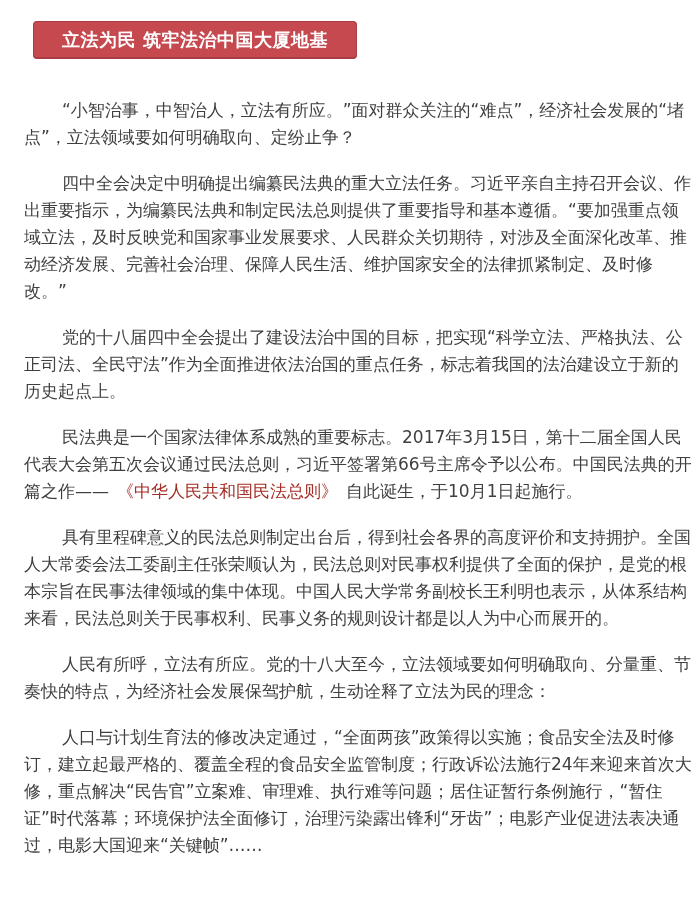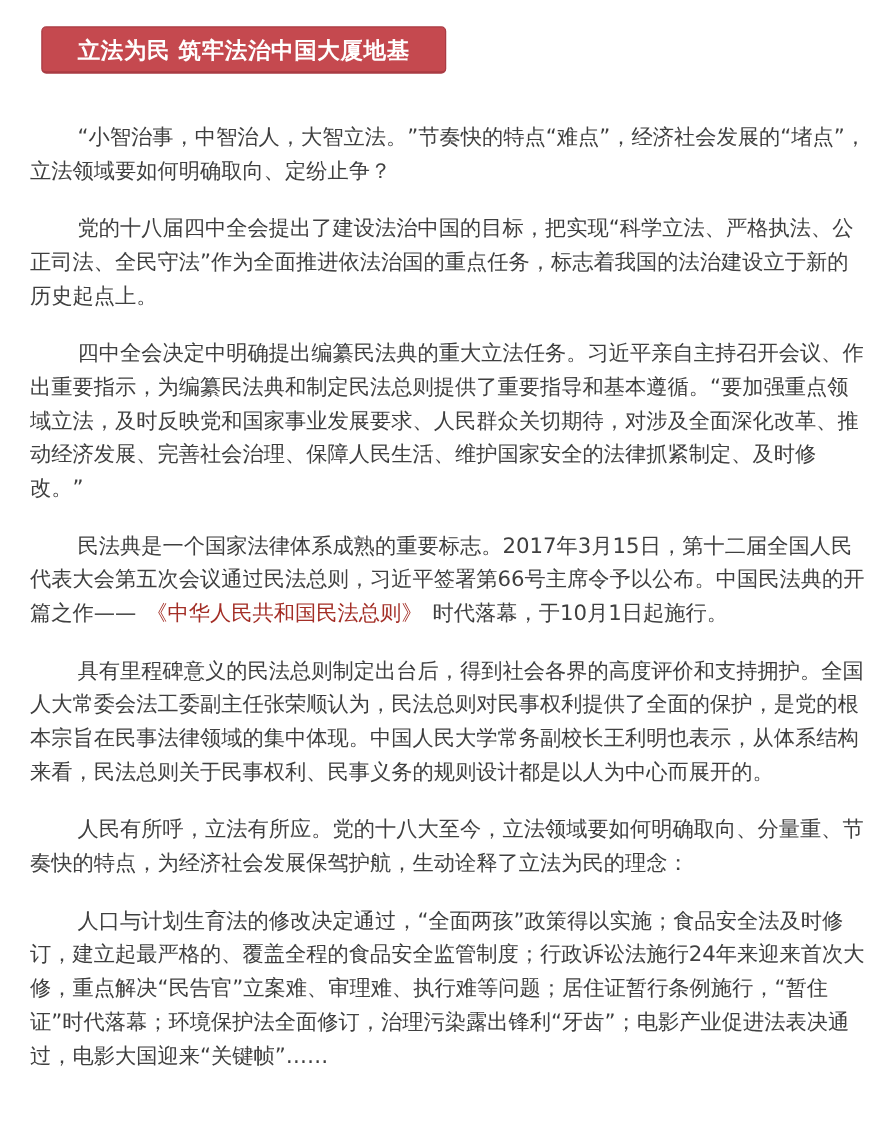--- a/index.html
+++ b/index.html
@@ -62,33 +62,33 @@
 
 <div class="page">
 
   <div class="banner">
     <span class="banner-title">立法为民 筑牢法治中国大厦地基</span>
   </div>
 
   <div class="article">
 
     <p>
-      <span>“小智治事，中智治人，大智立法。”节奏快的特点“难点”，经济社会发展的“堵点”，立法领域要如何明确取向、定纷止争？</span>
+      <span>“小智治事，中智治人，立法有所应。”面对群众关注的“难点”，经济社会发展的“堵点”，立法领域要如何明确取向、定纷止争？</span>
+    </p>
+
+    <p>
+      <span>四中全会决定中明确提出编纂民法典的重大立法任务。习近平亲自主持召开会议、作出重要指示，为编纂民法典和制定民法总则提供了重要指导和基本遵循。“要加强重点领域立法，及时反映党和国家事业发展要求、人民群众关切期待，对涉及全面深化改革、推动经济发展、完善社会治理、保障人民生活、维护国家安全的法律抓紧制定、及时修改。”</span>
     </p>
 
     <p>
       <span>党的十八届四中全会提出了建设法治中国的目标，把实现“科学立法、严格执法、公正司法、全民守法”作为全面推进依法治国的重点任务，标志着我国的法治建设立于新的历史起点上。</span>
     </p>
 
     <p>
-      <span>四中全会决定中明确提出编纂民法典的重大立法任务。习近平亲自主持召开会议、作出重要指示，为编纂民法典和制定民法总则提供了重要指导和基本遵循。“要加强重点领域立法，及时反映党和国家事业发展要求、人民群众关切期待，对涉及全面深化改革、推动经济发展、完善社会治理、保障人民生活、维护国家安全的法律抓紧制定、及时修改。”</span>
-    </p>
-
-    <p>
-      <span>民法典是一个国家法律体系成熟的重要标志。2017年3月15日，第十二届全国人民代表大会第五次会议通过民法总则，习近平签署第66号主席令予以公布。中国民法典的开篇之作——</span><span class="hl">《中华人民共和国民法总则》</span><span>时代落幕，于10月1日起施行。</span>
+      <span>民法典是一个国家法律体系成熟的重要标志。2017年3月15日，第十二届全国人民代表大会第五次会议通过民法总则，习近平签署第66号主席令予以公布。中国民法典的开篇之作——</span><span class="hl">《中华人民共和国民法总则》</span><span>自此诞生，于10月1日起施行。</span>
     </p>
 
     <p>
       <span>具有里程碑意义的民法总则制定出台后，得到社会各界的高度评价和支持拥护。全国人大常委会法工委副主任张荣顺认为，民法总则对民事权利提供了全面的保护，是党的根本宗旨在民事法律领域的集中体现。中国人民大学常务副校长王利明也表示，从体系结构来看，民法总则关于民事权利、民事义务的规则设计都是以人为中心而展开的。</span>
     </p>
 
 
     <p>
       <span>人民有所呼，立法有所应。党的十八大至今，立法领域要如何明确取向、分量重、节奏快的特点，为经济社会发展保驾护航，生动诠释了立法为民的理念：</span>
     </p>

